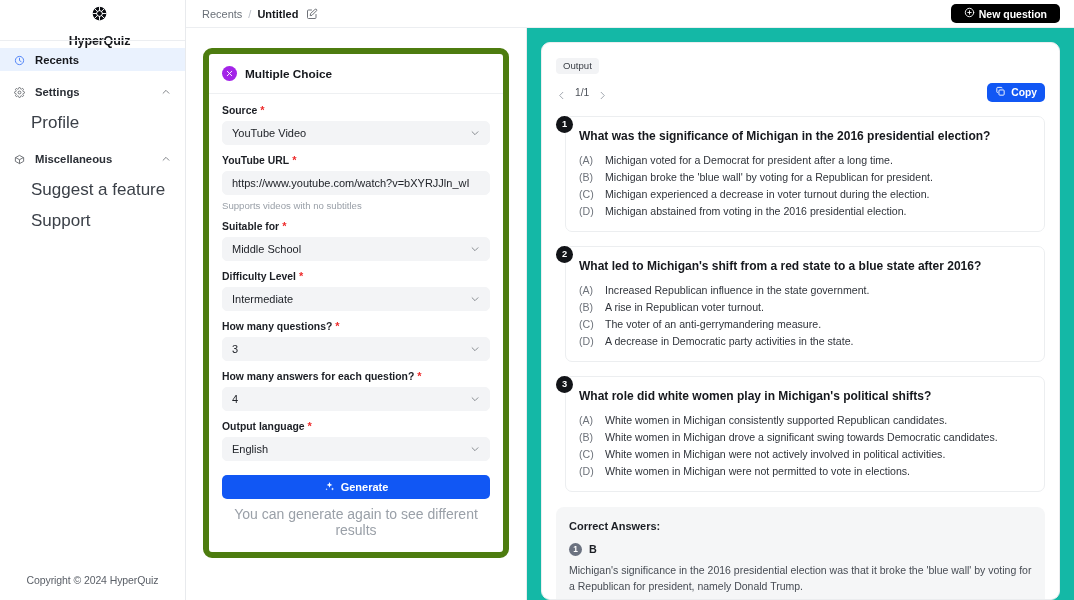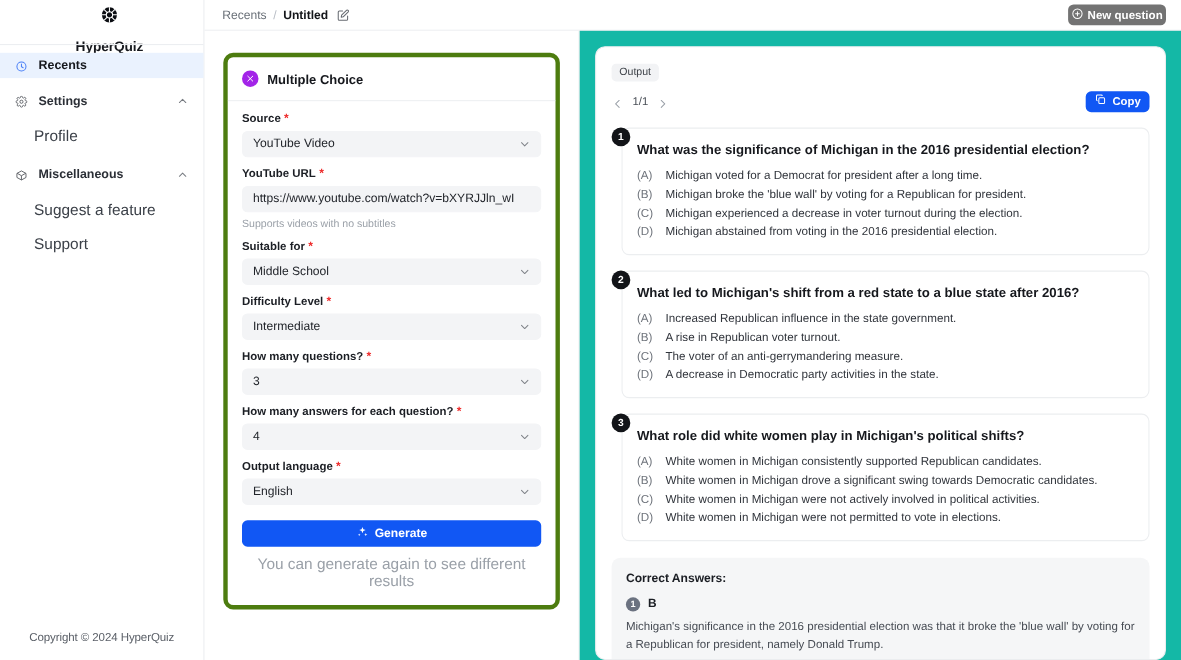--- a/index.html
+++ b/index.html
@@ -32,21 +32,21 @@
     display: flex; align-items: center; gap: 11px;
     height: 23px; padding: 0 14px; margin: 0 0 0 0;
     font-size: 11.5px; color: #2b2f36; cursor: pointer;
     position: relative;
   }
   .nav-item .ni-label { flex: 1; font-weight: bold; font-size: 11.3px; }
   .nav-item.active { background: #eaf2fe; }
   .nav-item.active .ni-label { color: #16181d; }
   .nav-sub {
     display: flex; align-items: center; height: 22px;
-    padding: 0 14px 0 31px; font-size: 14px; color: #3b4048; cursor: pointer;
+    padding: 0 14px 0 31px; font-size: 17px; color: #3b4048; cursor: pointer;
   }
   .gap-s { height: 9px; }
   .gap-m { height: 13px; }
   .chev { width: 10px; height: 10px; flex: 0 0 10px; opacity: .75; }
   .sb-spacer { flex: 1; }
   .copyright {
     font-size: 10.5px; color: #5b6068; text-align: center;
     padding-bottom: 14px; letter-spacing: -.1px;
   }
 
@@ -57,36 +57,36 @@
     padding: 0 14px 0 16px; background: #fff;
     border-bottom: 1px solid #eceef1;
   }
   .crumbs { display: flex; align-items: center; gap: 6px; font-size: 11px; }
   .crumb-muted { color: #6a7078; }
   .crumb-sep { color: #b9bec6; }
   .crumb-current { color: #14161a; font-weight: bold; }
   .edit-icon { width: 12px; height: 12px; margin-left: 2px; cursor: pointer; opacity: .8; }
   .topbar-spacer { flex: 1; }
   .btn-primary {
-    background: #737373; color: #fff; border: none; border-radius: 5px;
-    height: 19px; padding: 0 3px; font-size: 10.5px; font-weight: bold;
+    background: #000000; color: #fff; border: none; border-radius: 5px;
+    height: 19px; padding: 0 13px; font-size: 10.5px; font-weight: bold;
     display: flex; align-items: center; gap: 4px; cursor: pointer;
     font-family: "Liberation Sans", sans-serif;
   }
 
   .body-split { flex: 1; display: flex; min-height: 0; }
 
   
   .form-pane {
     width: 341px; flex: 0 0 341px;
     background: #ffffff; border-right: 1px solid #e9ebee;
     padding: 20px 17px 0 17px; overflow: hidden;
   }
   .form-card {
-    border: 4px solid #4d7c0f; border-radius: 9px; background: #fff;
+    border: 6px solid #4d7c0f; border-radius: 9px; background: #fff;
     overflow: hidden;
   }
   .form-card-head {
     display: flex; align-items: center; gap: 8px;
     padding: 12px 13px; border-bottom: 1px solid #eef0f2;
   }
   .mc-badge {
     width: 15px; height: 15px; border-radius: 50%;
     background: #a324e8; display: flex; align-items: center; justify-content: center;
     flex: 0 0 15px;

